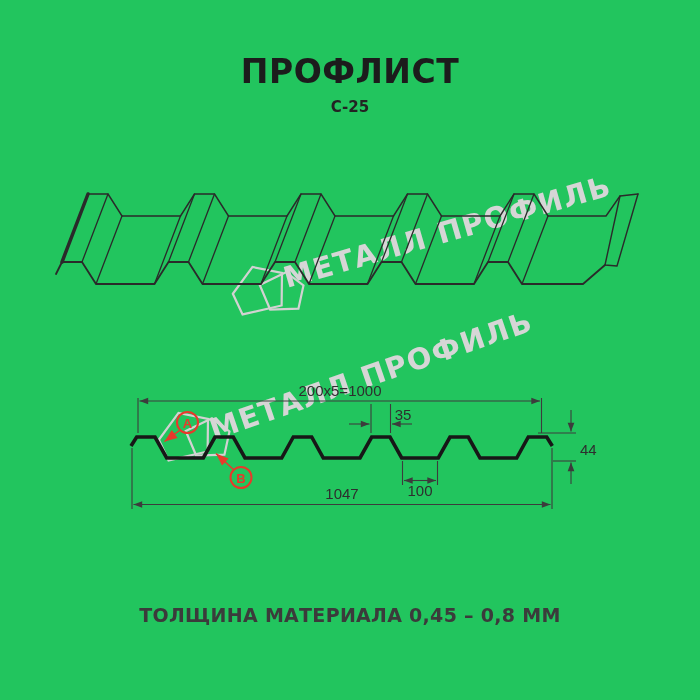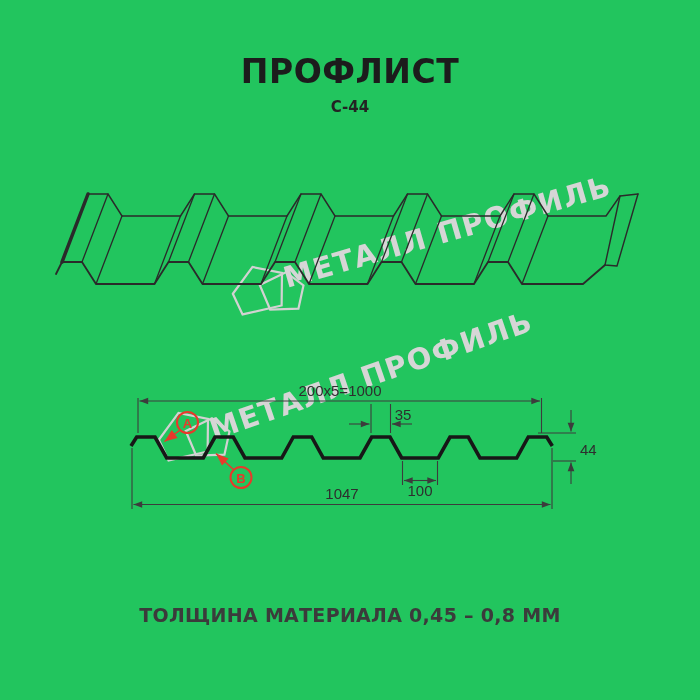--- a/index.html
+++ b/index.html
@@ -25,21 +25,21 @@
   .dim-text{font-size:15px;fill:#2e2e2e;font-family:"Liberation Sans",sans-serif;}
   .marker-letter{font-size:13px;font-weight:bold;font-family:"Liberation Sans",sans-serif;}
 </style>
 </head>
 <body>
 
 <div class="page">
 
   <div class="header">
     <div class="title">ПРОФЛИСТ</div>
-    <div class="subtitle">C-44</div>
+    <div class="subtitle">C-25</div>
   </div>
 
   <svg class="scene" width="700" height="700" viewBox="0 0 700 700">
     <defs>
       <marker id="arr" viewBox="0 0 10 8" refX="9.5" refY="4" markerWidth="9" markerHeight="7" orient="auto-start-reverse">
         <path d="M0.5,0.5 L9.5,4 L0.5,7.5 Z" fill="#3c3c3c"></path>
       </marker>
       <marker id="arr-red" viewBox="0 0 10 8" refX="9.5" refY="4" markerWidth="10" markerHeight="8" orient="auto-start-reverse">
         <path d="M0.5,0.5 L9.5,4 L0.5,7.5 Z" fill="#e8392b"></path>
       </marker>

